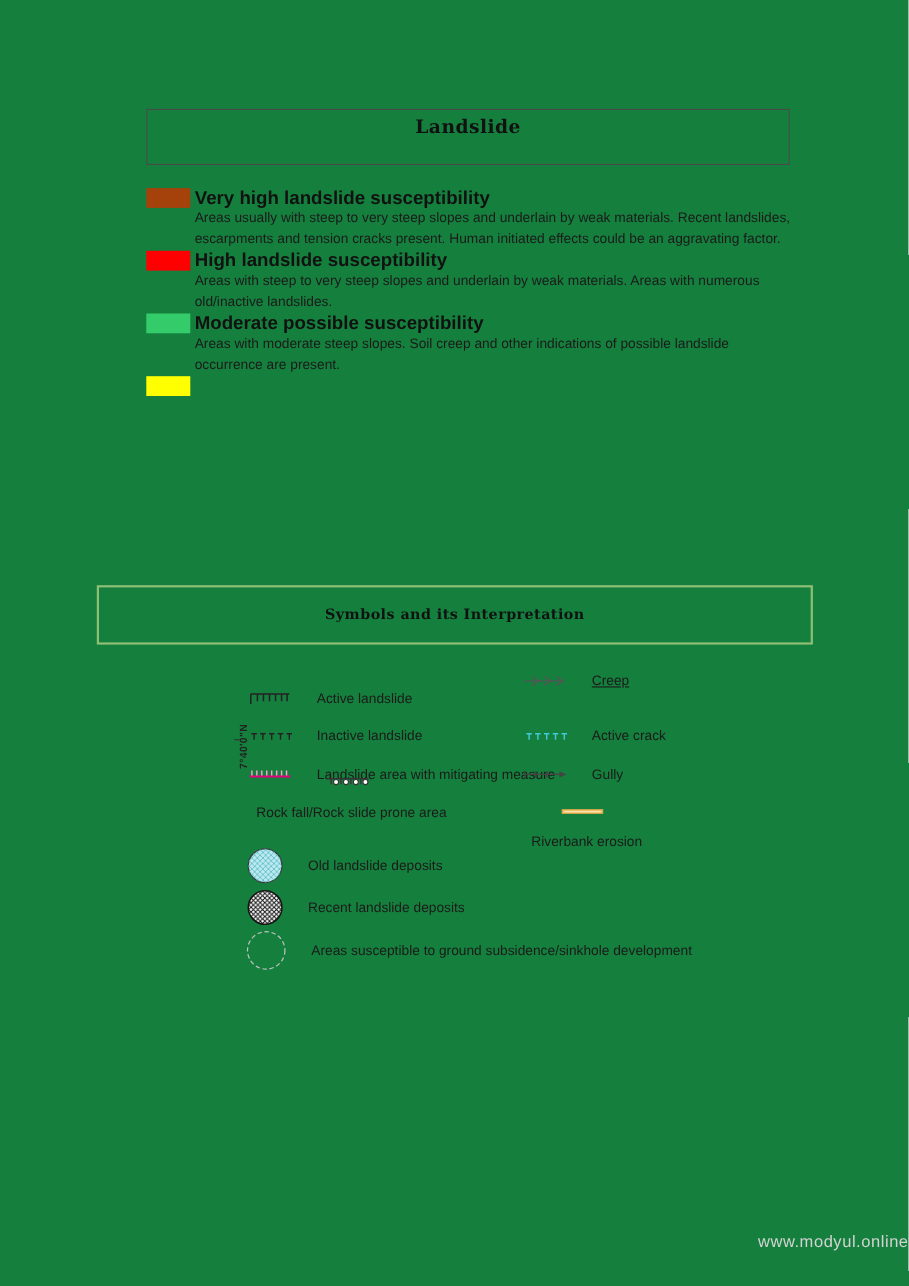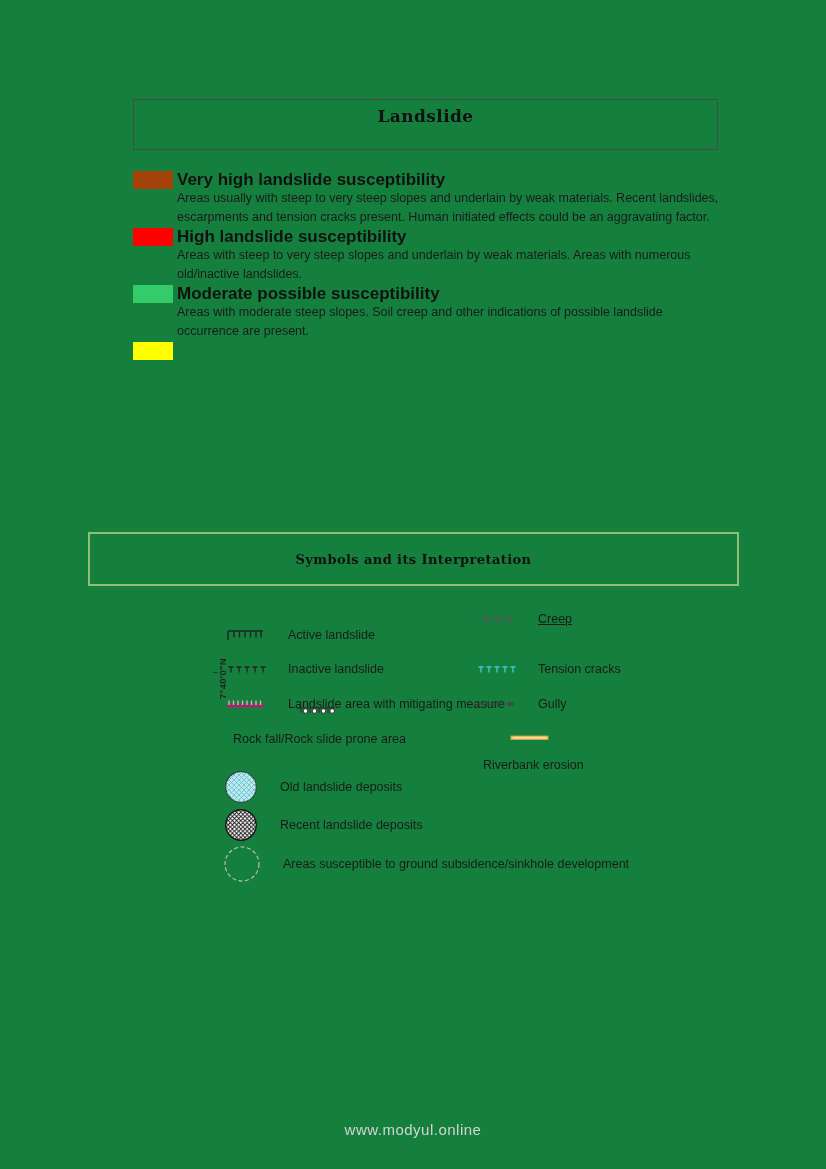--- a/index.html
+++ b/index.html
@@ -96,21 +96,21 @@
     position: absolute;
     left: 213px; top: 672px;
     width: 5px; height: 0;
     border-top: 1.5px solid #333;
   }
 
   
   .footer {
     position: absolute;
     left: 0; right: 0; top: 1121px;
-    text-align: center;
+    text-align: right;
     font-size: 15px;
     color: #d3d3d3;
     letter-spacing: 0.5px;
   }
 </style>
 </head>
 <body>
 
 <div class="page">
 
@@ -269,21 +269,21 @@
       <svg width="40" height="12" viewBox="0 0 40 12">
         <g stroke="#3FC9D9" stroke-width="1.3" fill="none">
           <path d="M2.5 4 H7.5 M5 4 V9.5"></path>
           <path d="M10.5 4 H15.5 M13 4 V9.5"></path>
           <path d="M18.5 4 H23.5 M21 4 V9.5"></path>
           <path d="M26.5 4 H31.5 M29 4 V9.5"></path>
           <path d="M34.5 4 H39.5 M37 4 V9.5"></path>
         </g>
       </svg>
     </span>
-    <span class="sym-label">Tension cracks</span>
+    <span class="sym-label">Active crack</span>
   </div>
 
   <div class="sym-row" style="left:476px; top:697px;">
     <span class="sym-icon sym-icon-line">
       <svg width="40" height="12" viewBox="0 0 40 12">
         <path d="M1 6 H34" stroke="#444" stroke-width="1.1" fill="none"></path>
         <path d="M1 3 V9 M11 3 V9 M21 3 V9" stroke="#444" stroke-width="1.1" fill="none"></path>
         <path d="M39 6 L32.5 3.2 L32.5 8.8 Z" fill="#444"></path>
       </svg>
     </span>

